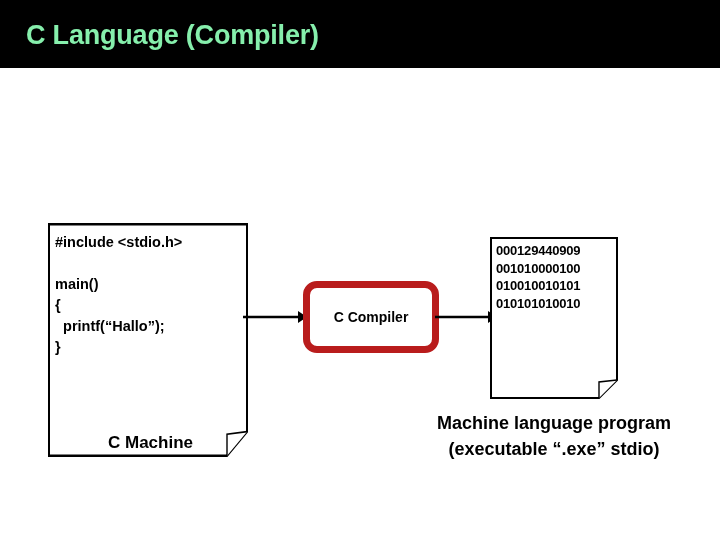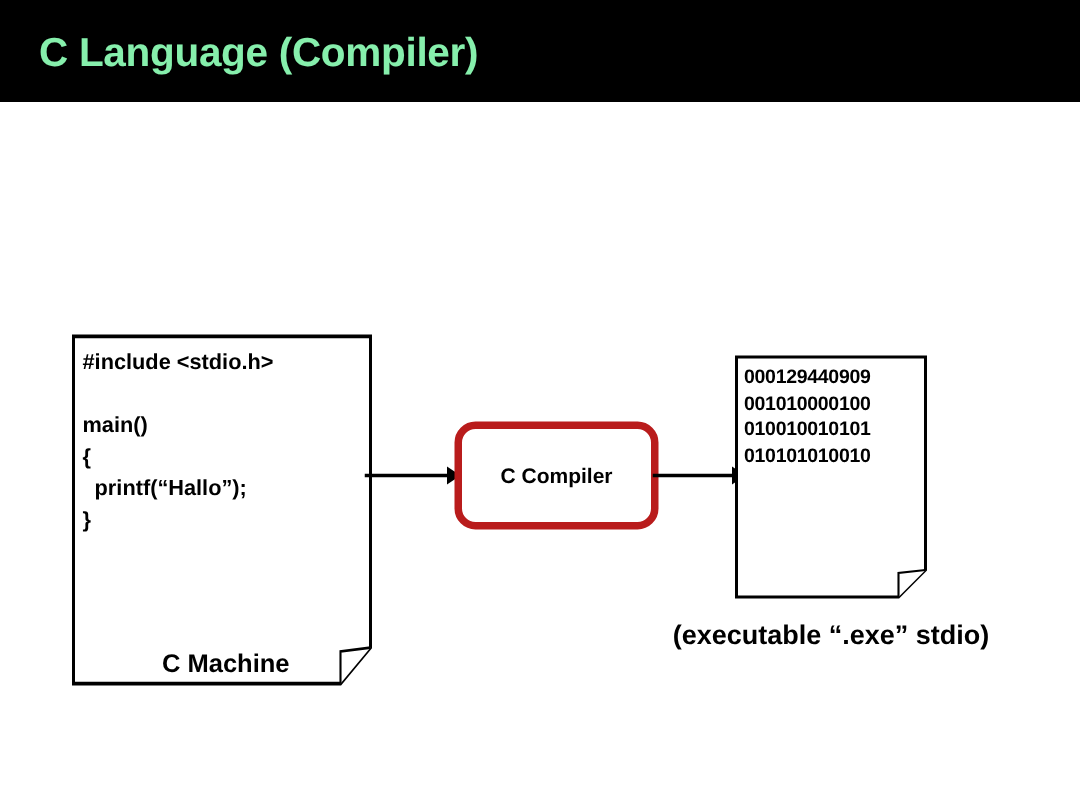--- a/index.html
+++ b/index.html
@@ -97,21 +97,21 @@
     letter-spacing: -0.2px;
   }
 
   
   #compiler-box {
     position: absolute;
     left: 303px;
     top: 213px;
     width: 136px;
     height: 72px;
-    border: 5px solid #b91c1c;
+    border: 7px solid #b91c1c;
     border-radius: 14px;
     background: #ffffff;
     box-sizing: border-box;
   }
   #compiler-box .box-label {
     position: absolute;
     left: 0;
     top: 0;
     width: 100%;
     height: 100%;
@@ -208,20 +208,21 @@
     </svg>
     <div class="doc-text">000129440909
 001010000100
 010010010101
 010101010010</div>
   </div>
 
   <div class="caption" id="caption-left">C Machine</div>
 
   <div class="caption" id="caption-right">
+    <div>Machine language program</div>
     <div>(executable “.exe” stdio)</div>
   </div>
 
 </div>
 
 <div class="footer">
 
   
 
   

